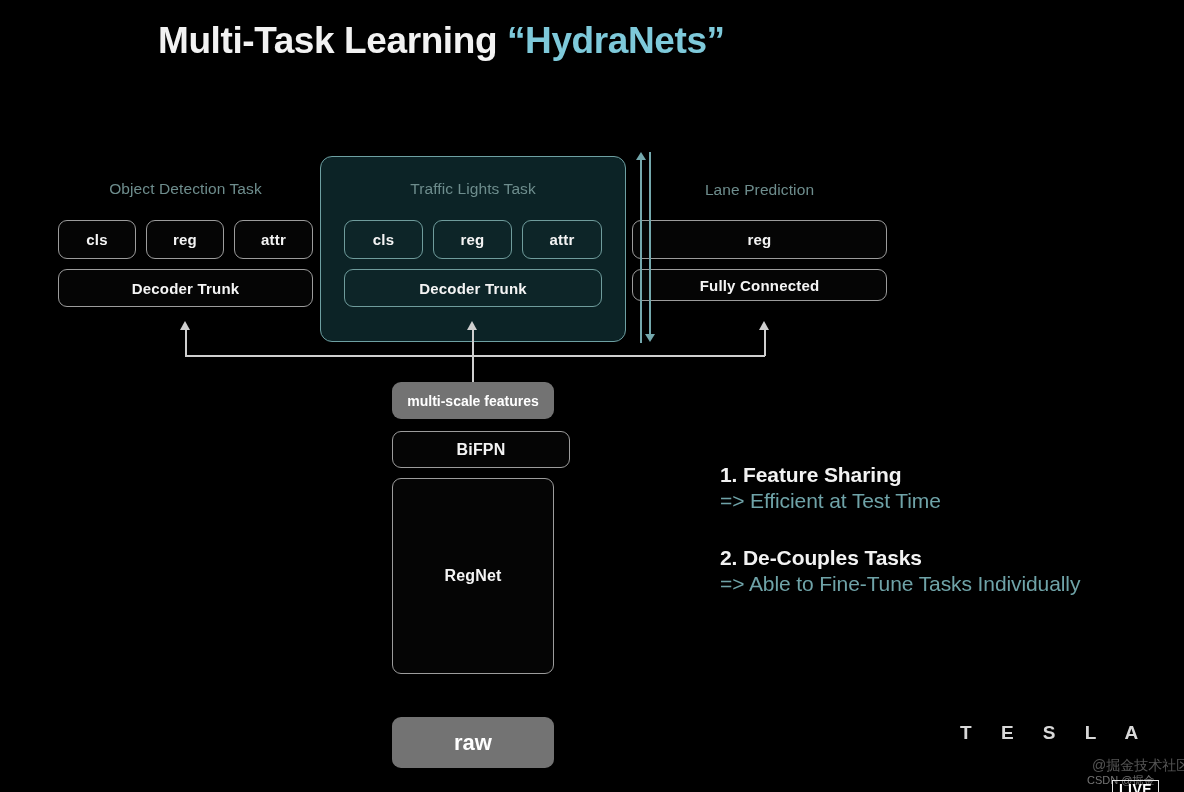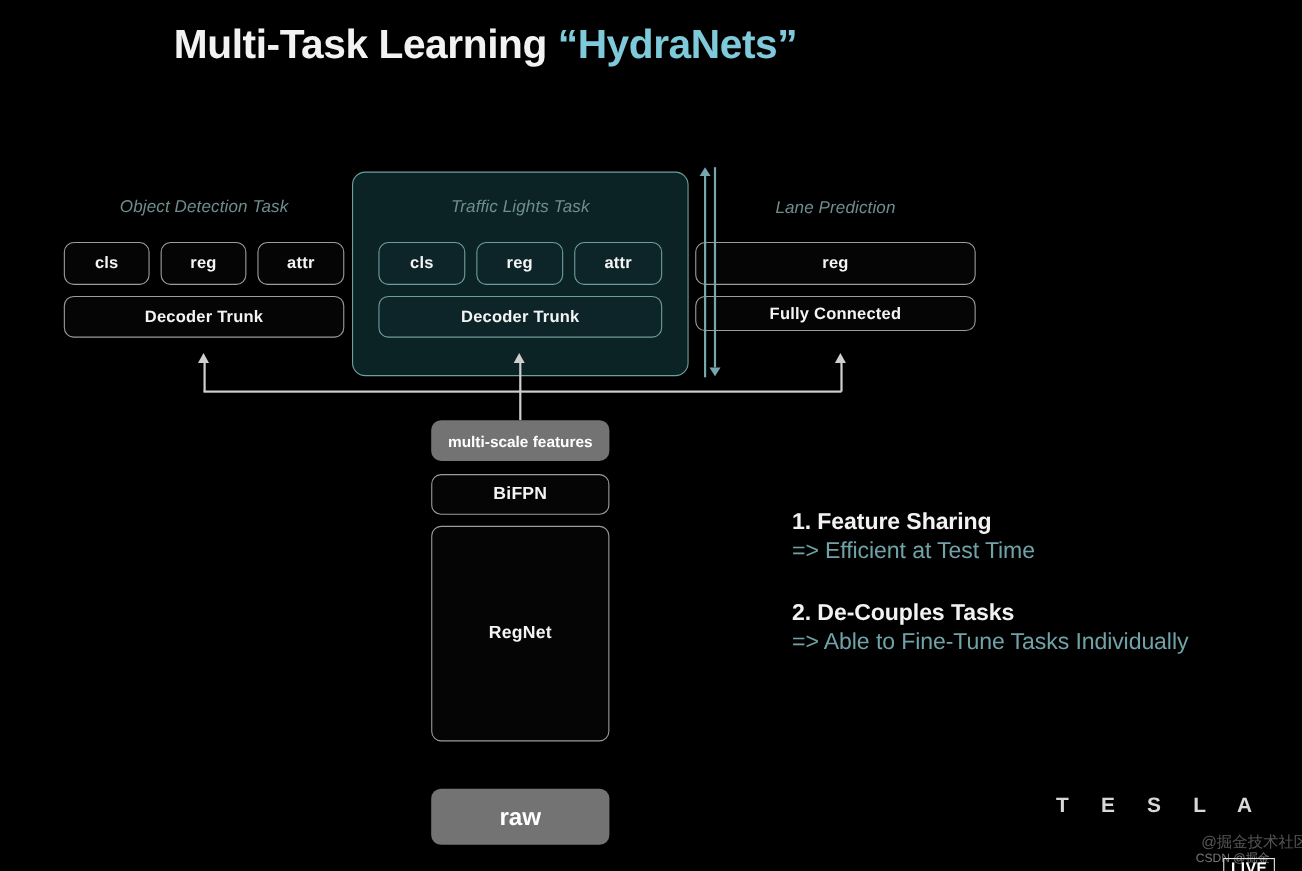--- a/index.html
+++ b/index.html
@@ -33,21 +33,20 @@
   #title .t-accent { color: #7ec9da; }
 
   
   .task-header {
     position: absolute;
     font-size: 15.5px;
     color: #6e8d8d;
     text-align: center;
     white-space: nowrap;
     letter-spacing: 0.1px;
-    font-style: italic;
   }
 
   .node {
     position: absolute;
     box-sizing: border-box;
     border: 1.4px solid #9c9c9c;
     border-radius: 9px;
     background: #050505;
     color: #f4f4f4;
     font-size: 15px;
@@ -225,21 +224,21 @@
   <div class="conn conn-v" style="left:472px; top:329px; height:27px;"></div>
   <div class="arrow-up" style="left:467px; top:321px;"></div>
 
   <div class="conn conn-v" style="left:764px; top:329px; height:27px;"></div>
   <div class="arrow-up" style="left:759px; top:321px;"></div>
 
   <div class="conn conn-v" style="left:472px; top:355px; height:27px;"></div>
 
   <div class="fill-node" style="left:392px; top:382px; width:162px; height:37px; font-size:14px;">multi-scale features</div>
 
-  <div class="node" style="left:392px; top:431px; width:162px; height:37px; font-size:16px;">BiFPN</div>
+  <div class="node" style="left:392px; top:431px; width:178px; height:37px; font-size:16px;">BiFPN</div>
 
   <div class="node" style="left:392px; top:478px; width:162px; height:196px; font-size:16px;">RegNet</div>
 
   <div class="fill-node" style="left:392px; top:717px; width:162px; height:51px; font-size:22px;">raw</div>
 
   <div class="bullet-title" style="left:720px; top:463px;">1. Feature Sharing</div>
   <div class="bullet-sub" style="left:720px; top:489px;">=&gt; Efficient at Test Time</div>
 
   <div class="bullet-title" style="left:720px; top:546px;">2. De-Couples Tasks</div>
   <div class="bullet-sub" style="left:720px; top:572px;">=&gt; Able to Fine-Tune Tasks Individually</div>

